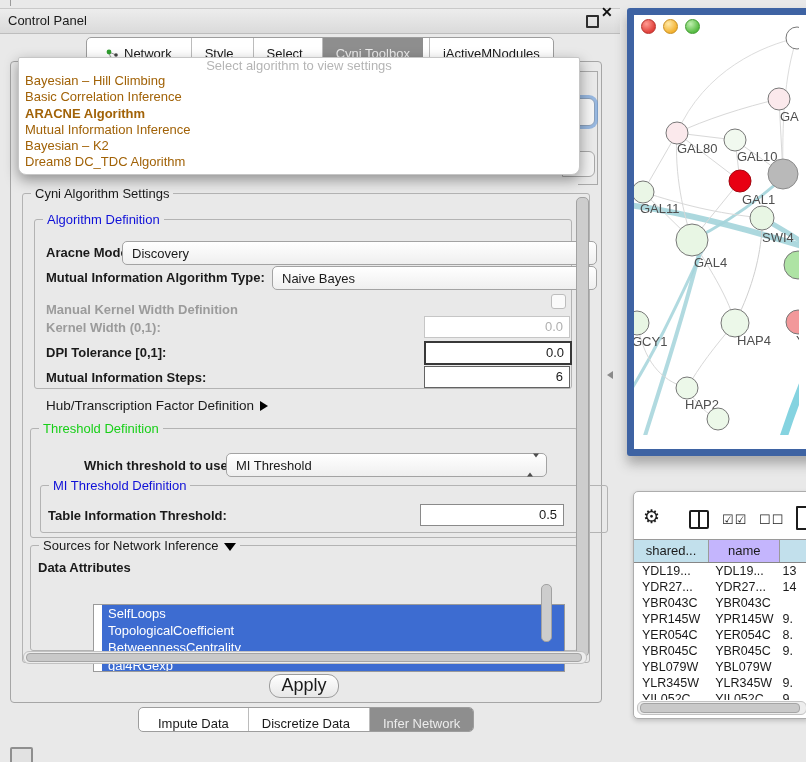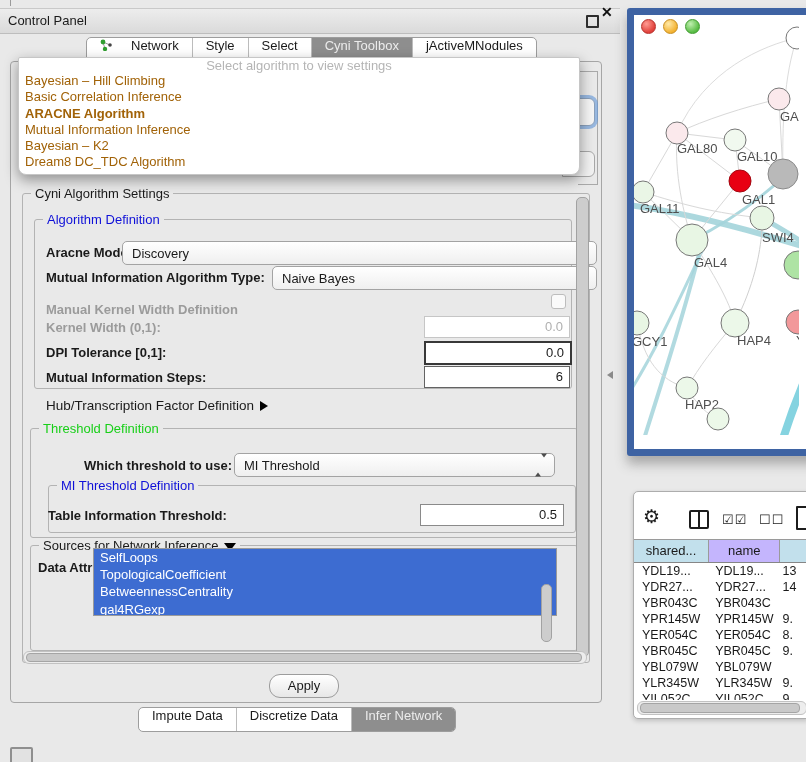--- a/index.html
+++ b/index.html
@@ -6,21 +6,21 @@
   #app{position:relative;width:806px;height:762px;overflow:hidden;background:#e9e9e9;
        font-family:"Liberation Sans",sans-serif;font-size:13px;color:#1a1a1a;}
   .abs{position:absolute;}
   
   .cp-titlebar{left:0;top:8px;width:620px;height:24px;background:linear-gradient(#ededed,#dadada);
        border-top:1px solid #c9c9c9;border-bottom:1px solid #bdbdbd;}
   .cp-title{left:8px;top:0;line-height:24px;font-size:13px;}
   .float-btn{left:586px;top:15px;width:9px;height:9px;border:2px solid #2e2e2e;border-radius:1px;}
   .close-btn{left:601px;top:4px;font-size:14px;font-weight:bold;color:#111;}
   .segbar{display:flex;height:23px;background:#fff;border:1px solid #9d9d9d;border-radius:5px;overflow:hidden;}
-  .seg{display:flex;align-items:flex-start;gap:18px;padding:0 13px;font-size:13px;white-space:nowrap;border-left:1px solid #bcbcbc;cursor:default;}
+  .seg{display:flex;align-items:flex-end;gap:5px;padding:0 13px;font-size:13px;white-space:nowrap;border-left:1px solid #bcbcbc;cursor:default;margin-left:6px;}
   .seg:first-child{border-left:none;}
   .seg.active{background:#8e8e8e;color:#ececec;}
   #top-tabs{left:86px;top:37px;}
   #bottom-tabs{left:138px;top:707px;}
   .main-panel{left:10px;top:61px;width:590px;height:640px;background:#e9e9e9;border:1px solid #a6a6a6;border-radius:4px;}
   
   .popup{left:18px;top:57px;width:560px;height:116px;background:#fff;border:1px solid #c6c6c6;
        border-radius:2px 2px 8px 8px;box-shadow:0 5px 14px rgba(0,0,0,.38);z-index:30;}
   .popup-prompt{width:100%;text-align:center;color:#b5b5b5;font-size:13px;line-height:15px;}
   .algo-item{padding:0 0 0 6px;line-height:16.3px;font-size:13px;color:#a16207;}
@@ -47,21 +47,21 @@
   .checkbox{width:13px;height:13px;border:1px solid #bdbdbd;background:#fafafa;border-radius:3px;}
   .tri-right{width:0;height:0;border-top:5.5px solid transparent;border-bottom:5.5px solid transparent;border-left:8px solid #000;display:inline-block;margin-left:6px;vertical-align:-1px;}
   .tri-down{width:0;height:0;border-left:6px solid transparent;border-right:6px solid transparent;border-top:8px solid #000;display:inline-block;margin-left:5px;vertical-align:-1px;}
   .listbox{background:#fff;border:1px solid #9a9a9a;overflow:hidden;}
   .attr-item{line-height:17.2px;padding-left:6px;font-size:13px;}
   .attr-item.sel{background:#3d6cd1;color:#fff;}
   .vthumb{background:#cdcdcd;border:1px solid #a2a2a2;border-radius:5px;}
   .hscroll{background:#ededed;border:1px solid #c2c2c2;border-radius:6px;}
   .hthumb{background:#c9c9c9;border:1px solid #a5a5a5;border-radius:4px;}
   .apply-btn{left:269px;top:674px;width:68px;height:22px;background:linear-gradient(#ffffff,#e7e7e7);
-       border:1px solid #9c9c9c;border-radius:11px;font-size:13px;text-align:center;line-height:21px;}
+       border:1px solid #9c9c9c;border-radius:11px;font-size:18px;text-align:center;line-height:21px;}
   .split-arrow{left:607px;top:371px;width:0;height:0;border-top:4px solid transparent;border-bottom:4px solid transparent;border-right:6px solid #8a8a8a;}
   
   .net-window{left:627px;top:8px;width:179px;height:434px;border:7px solid #3e63a3;border-radius:3px;
        background:#fff;box-shadow:0 8px 12px rgba(90,90,90,.45);overflow:hidden;}
   .lights{left:7px;top:4px;display:flex;gap:7px;z-index:4;}
   .light{width:13px;height:13px;border-radius:50%;}
   .light.red{background:radial-gradient(circle at 35% 30%,#ff9c94,#e0403a 70%);border:1px solid #b5302b;}
   .light.yellow{background:radial-gradient(circle at 35% 30%,#ffe9a8,#f3b231 70%);border:1px solid #c78d1f;}
   .light.green{background:radial-gradient(circle at 35% 30%,#c0f0b0,#57bb43 70%);border:1px solid #3f9b2f;}
   #netsvg{position:absolute;left:0;top:0;}
@@ -176,35 +176,35 @@
   <div class="abs field" style="left:424px;top:366px;width:132px;border:1px solid #636363;">6</div>
 
   <div class="abs" style="left:46px;top:398px;font-size:13.5px;">
     <span>Hub/Transcription Factor Definition</span><span class="tri-right"></span>
   </div>
 
   <div class="abs groupbox" style="left:30px;top:428px;width:546px;height:108px;">
     <span class="legend green">Threshold Definition</span>
   </div>
   <div class="abs lbl" style="left:84px;top:458px;">Which threshold to use:</div>
-  <div class="abs combo" style="left:234px;top:453px;width:292px;">
+  <div class="abs combo" style="left:226px;top:453px;width:292px;">
     <span>MI Threshold</span>
     <span class="arrs"><span class="arr-up"></span><span class="arr-dn"></span></span>
   </div>
-  <div class="abs groupbox" style="left:48px;top:485px;width:526px;height:46px;">
+  <div class="abs groupbox" style="left:40px;top:485px;width:526px;height:46px;padding-left:40px;">
     <span class="legend blue">MI Threshold Definition</span>
   </div>
   <div class="abs lbl" style="left:48px;top:508px;">Table Information Threshold:</div>
   <div class="abs field" style="left:420px;top:504px;width:130px;border:1px solid #8a8a8a;">0.5</div>
 
   <div class="abs groupbox" style="left:30px;top:545px;width:546px;height:104px;">
     <span class="legend"><span>Sources for Network Inference</span><span class="tri-down"></span></span>
   </div>
   <div class="abs lbl" style="left:38px;top:560px;">Data Attributes</div>
-  <div class="abs listbox" style="left:93px;top:548px;width:462px;height:66px;" id="attr-list">
+  <div class="abs listbox" style="left:93px;top:604px;width:462px;height:66px;padding-left:8px;" id="attr-list">
       <div class="attr-item sel">SelfLoops</div>
       <div class="attr-item sel">TopologicalCoefficient</div>
       <div class="attr-item sel">BetweennessCentrality</div>
       <div class="attr-item sel">gal4RGexp</div>
     </div>
   <div class="abs vthumb" style="left:541px;top:584px;width:9px;height:56px;"></div>
 
   <div class="abs vthumb" style="left:576px;top:197px;width:11px;height:458px;"></div>
   <div class="abs hscroll" style="left:23px;top:651px;width:562px;height:11px;">
     <div class="hthumb" style="position:absolute;left:2px;top:1px;width:554px;height:7px;"></div>

